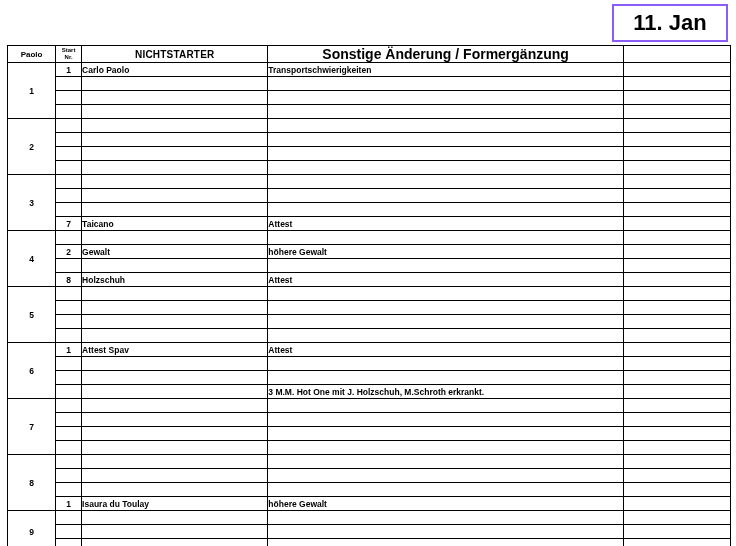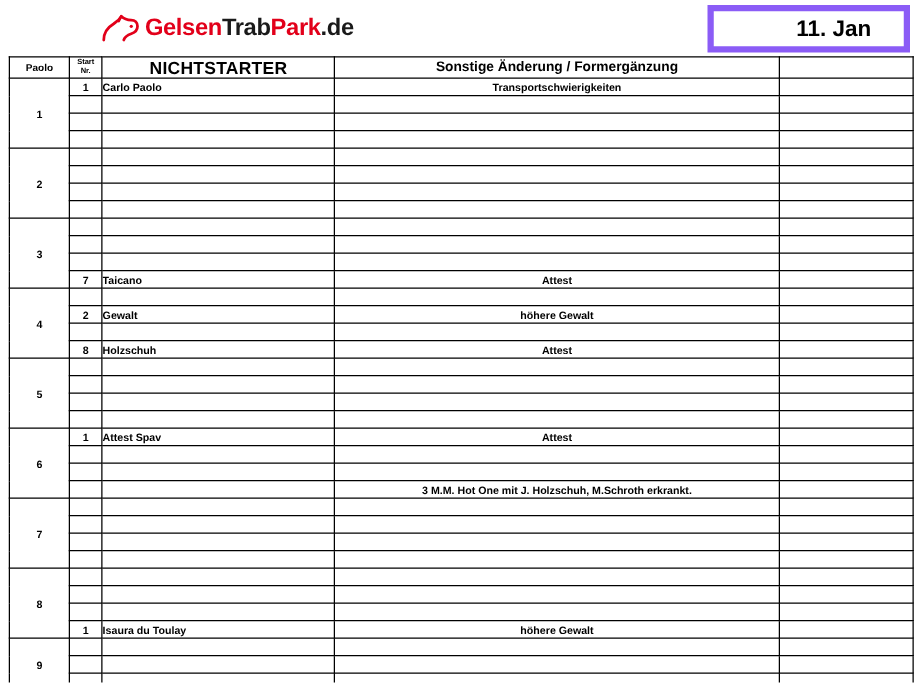--- a/index.html
+++ b/index.html
@@ -47,28 +47,27 @@
   .logo .horse {
     margin-right: 3px;
     display: inline-block;
     line-height: 0;
   }
   .logo .red { color: #e2001a; }
   .logo .dark { color: #1a1a1a; }
   .header-spacer { flex: 1 1 auto; }
   .date-box {
     flex: 0 0 112px;
-    border: 5px solid #8b5cf6;
+    border: 2px solid #8b5cf6;
     display: flex;
     align-items: center;
     justify-content: center;
-    font-size: 18px;
+    font-size: 22px;
     font-weight: bold;
     margin-right: 2px;
-    padding-left: 40px;
   }
 
   
   table.sheet {
     border-collapse: collapse;
     table-layout: fixed;
     width: 724px;
     margin-left: 1px;
   }
   table.sheet td, table.sheet th {
@@ -92,60 +91,45 @@
     height: 17px;
     font-size: 9px;
   }
   thead th.h-rennen { font-size: 8px; }
   thead th.h-start {
     font-size: 6px;
     line-height: 7px;
     padding: 0 1px;
     white-space: normal;
   }
-  thead th.h-name { font-size: 14px; letter-spacing: 0.2px; }
-  thead th.h-note { font-size: 11px; }
+  thead th.h-name { font-size: 10px; letter-spacing: 0.2px; }
+  thead th.h-note { font-size: 14px; }
 
   td.race-no {
     text-align: center;
     font-size: 21px;
     font-weight: bold;
     vertical-align: bottom;
     padding-bottom: 0px;
     line-height: 22px;
   }
   td.start-no {
     text-align: center;
     font-size: 8.5px;
   }
   td.cell-name { padding-left: 5px; }
-  td.cell-note { padding-left: 4px; text-align: center; }
+  td.cell-note { padding-left: 4px; }
   td.cell-extra { }
 </style>
 </head>
 <body>
 
 <div class="page">
 
   <div class="header">
-    <div class="logo-cell">
-      <div class="logo">
-        <span class="horse">
-          <svg width="34" height="24" viewBox="0 0 34 24" xmlns="http://www.w3.org/2000/svg">
-            <path d="M4 21 C4 15 7 11 12 8 C15 6 17 4 18 2 C20 4 23 5 26 5 C29 5 31 7 31 10 C31 13 29 15 26 16 C23 17 21 18 20 21" fill="none" stroke="#e2001a" stroke-width="2.2" stroke-linecap="round" stroke-linejoin="round"></path>
-            <path d="M18 2 L16 6" fill="none" stroke="#e2001a" stroke-width="2" stroke-linecap="round"></path>
-            <circle cx="26" cy="10" r="1.3" fill="#e2001a"></circle>
-          </svg>
-        </span>
-        <span class="red">Gelsen</span>
-          <span class="dark">Trab</span>
-          <span class="red">Park</span>
-          <span class="dark">.de</span>
-      </div>
-    </div>
     <div class="header-spacer"></div>
     <div class="date-box">11. Jan</div>
   </div>
 
   <table class="sheet">
     <colgroup>
       <col class="c-rennen">
       <col class="c-start">
       <col class="c-name">
       <col class="c-note">

